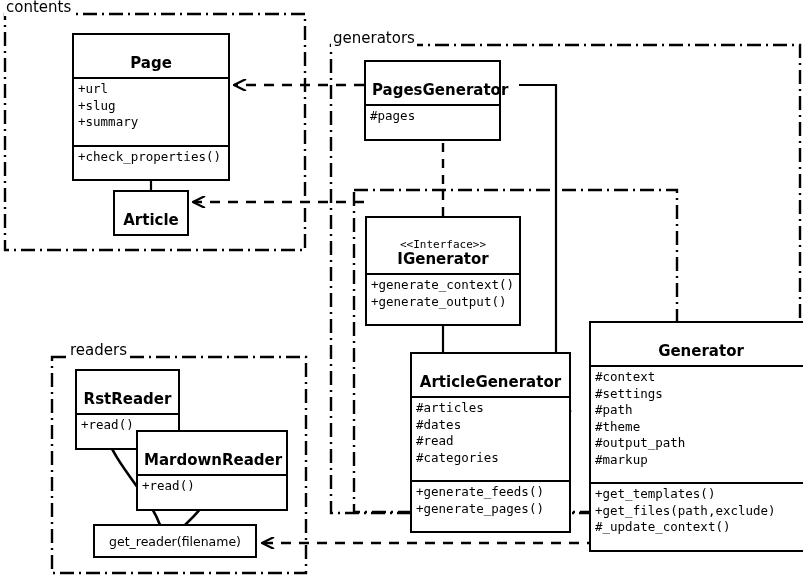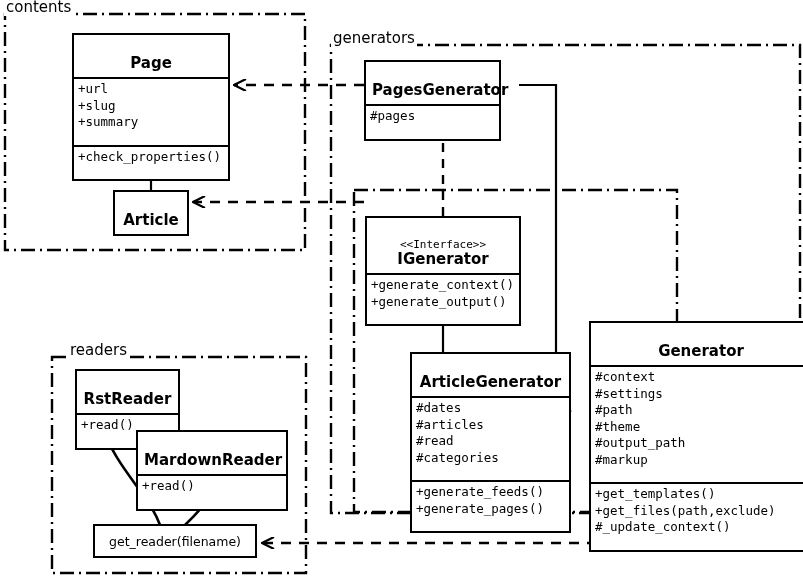--- a/index.html
+++ b/index.html
@@ -132,22 +132,22 @@
     </div>
     <div class="compartment sep">
       <div>+generate_context()</div>
       <div>+generate_output()</div>
     </div>
   </div>
 
   <div class="uml" style="left:377px; top:352px; width:161px;margin-left:33px;">
     <div class="name">ArticleGenerator</div>
     <div class="compartment sep">
+      <div>#articles</div>
       <div>#dates</div>
-      <div>#articles</div>
       <div>#read</div>
       <div>#categories</div>
     </div>
     <div class="compartment sep">
       <div>+generate_feeds()</div>
       <div>+generate_pages()</div>
     </div>
   </div>
 
   <div class="uml" style="left:578px; top:321px; width:224px;margin-left:11px;">

